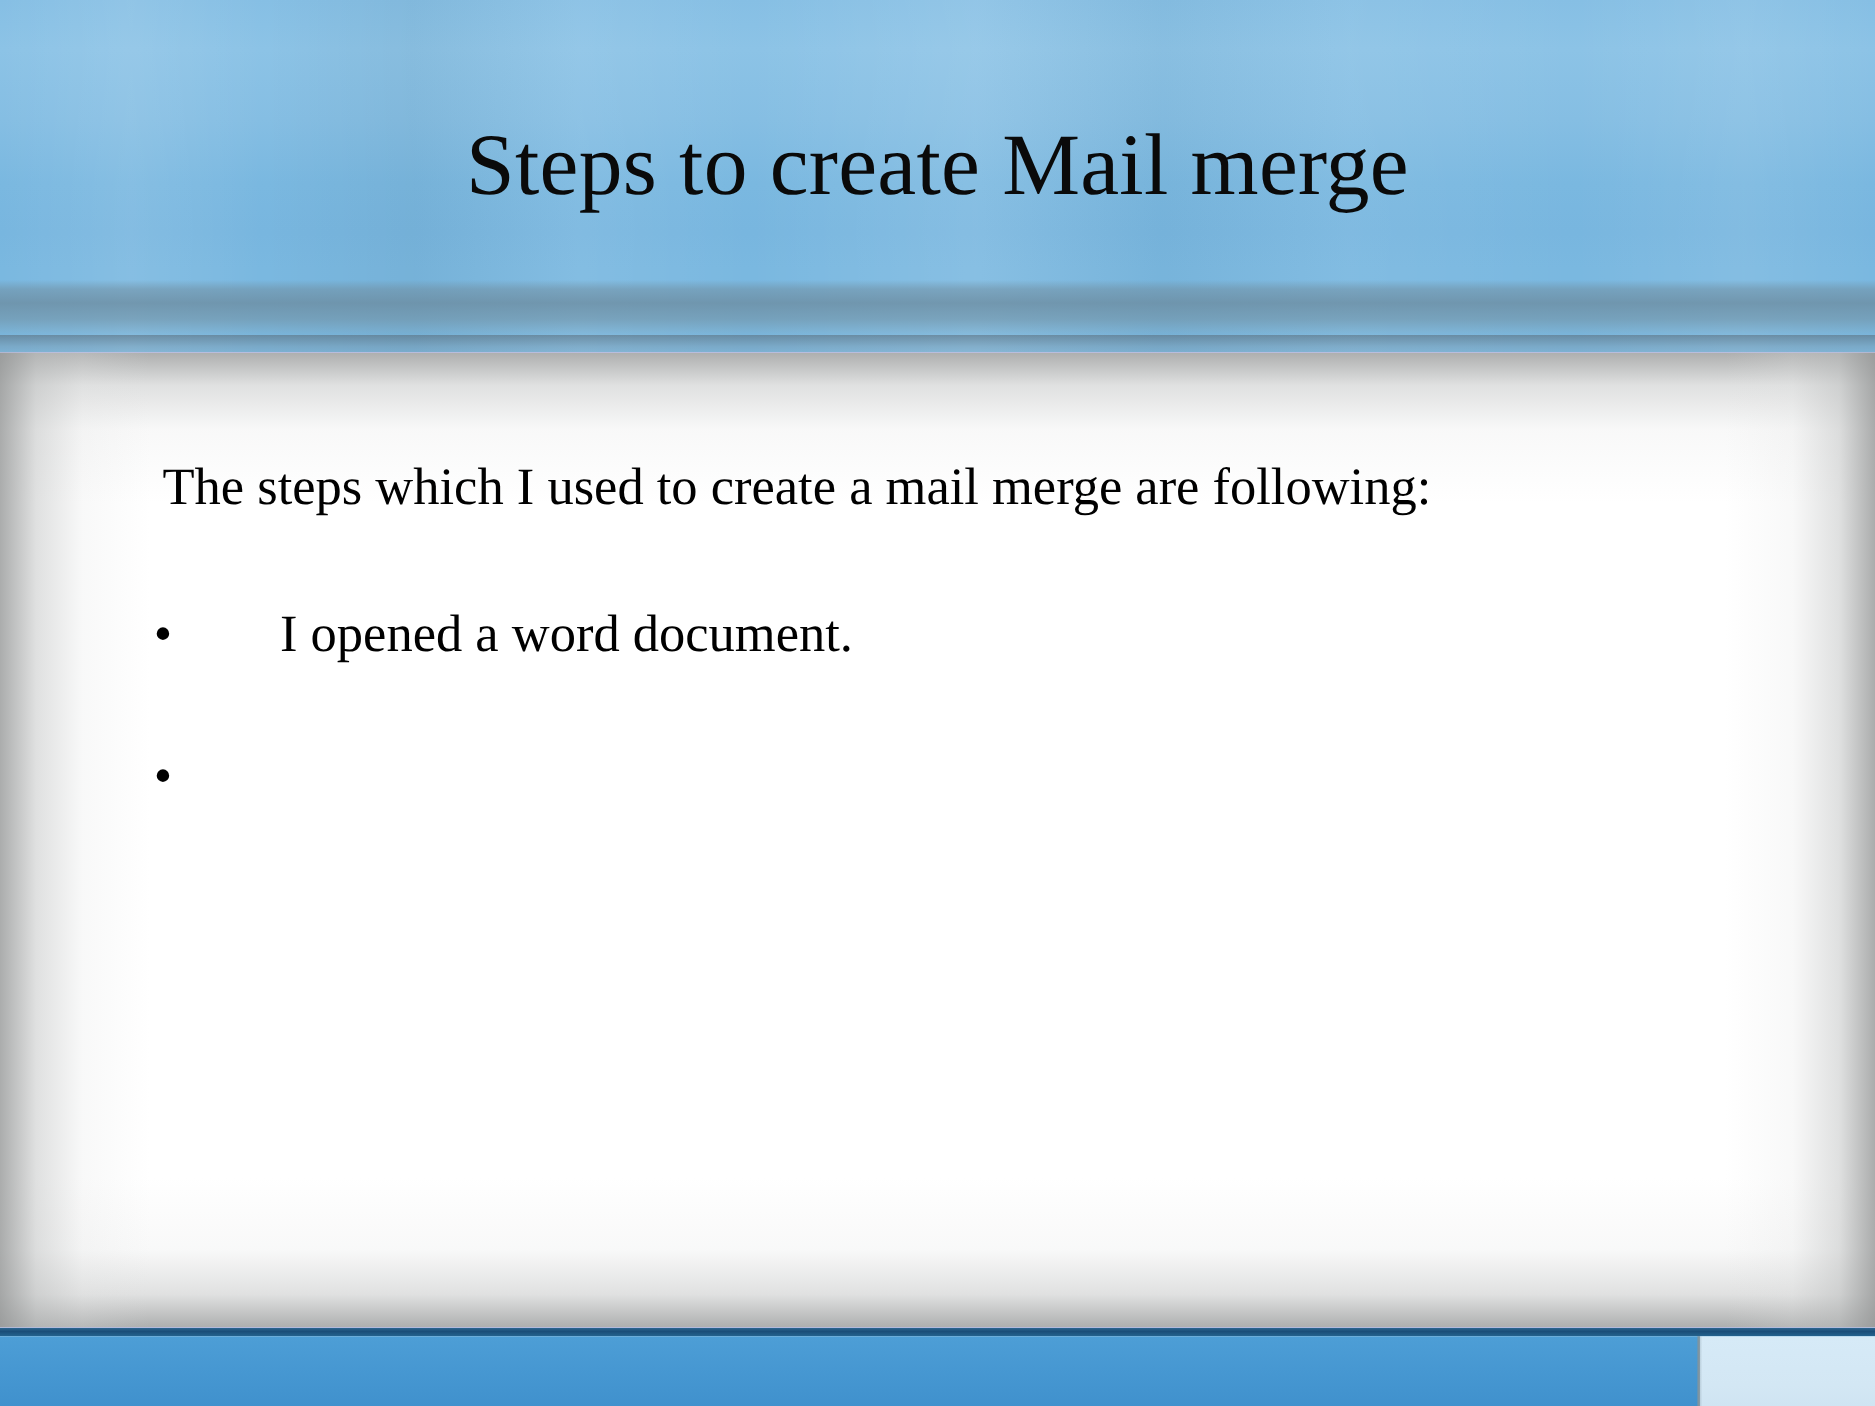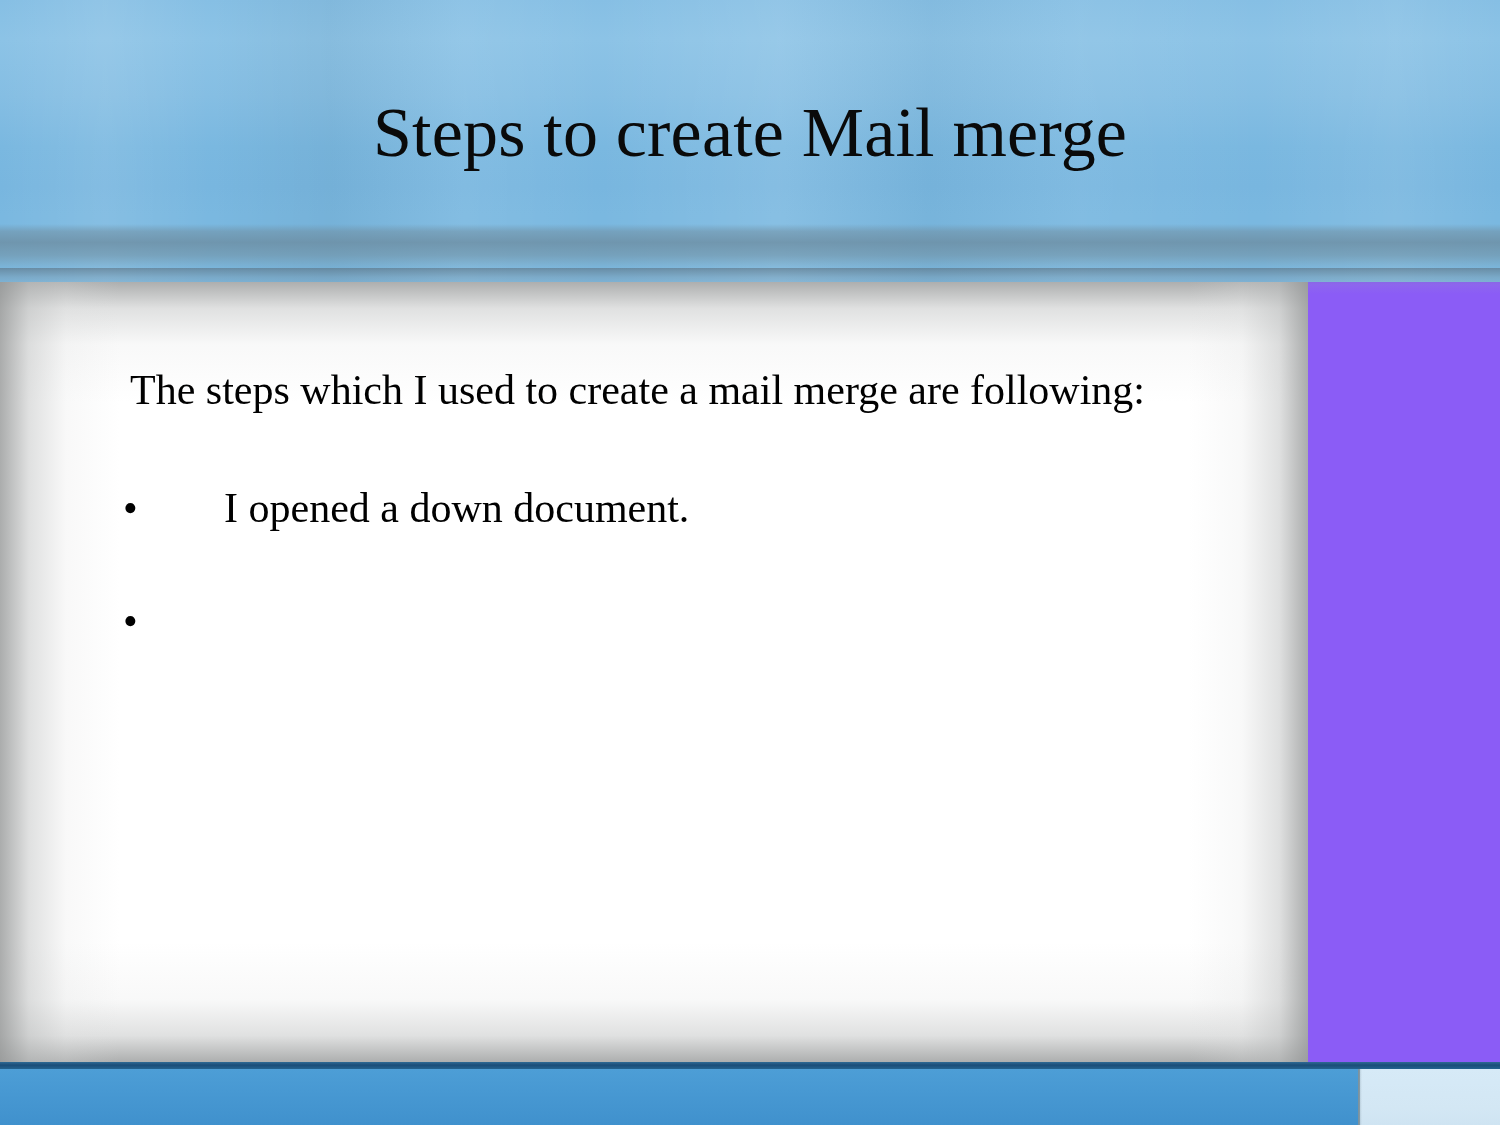--- a/index.html
+++ b/index.html
@@ -107,21 +107,21 @@
     color: #0a0a0a;
     letter-spacing: 0.2px;
     white-space: nowrap;
   }
 
   
   .content-area {
     position: absolute;
     left: 0;
     top: 282px;
-    width: 1308px;
+    width: 1500px;
     height: 780px;
     background: #ffffff;
     overflow: hidden;
   }
   
   .vignette-top {
     position: absolute;
     left: 0; top: 0;
     width: 1500px; height: 120px;
     background: linear-gradient(180deg,
@@ -270,21 +270,21 @@
     <div class="vignette-left"></div>
     <div class="vignette-right"></div>
 
     <div class="body-text">
 
       <p class="lead-para">The steps which I used to create a mail merge are following:</p>
 
       <ul class="bullet-list">
         <li class="bullet-item">
           <span class="bullet-dot">•</span>
-          <span>I opened a down document.</span>
+          <span>I opened a word document.</span>
         </li>
         <li class="bullet-item">
           <span class="bullet-dot">•</span>
         </li>
       </ul>
 
     </div>
   </div>
 
   <div class="footer">

